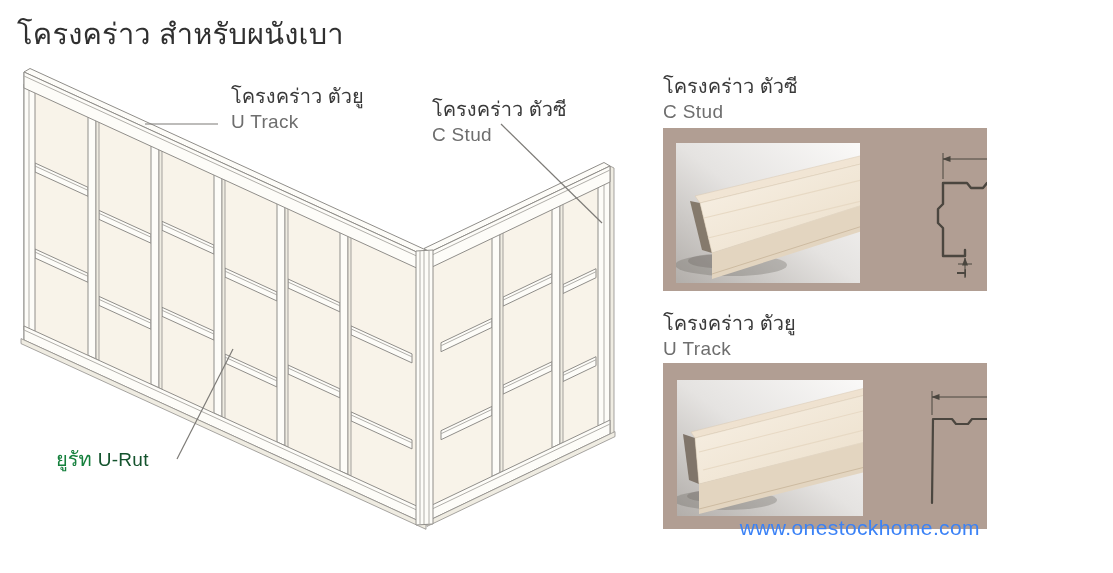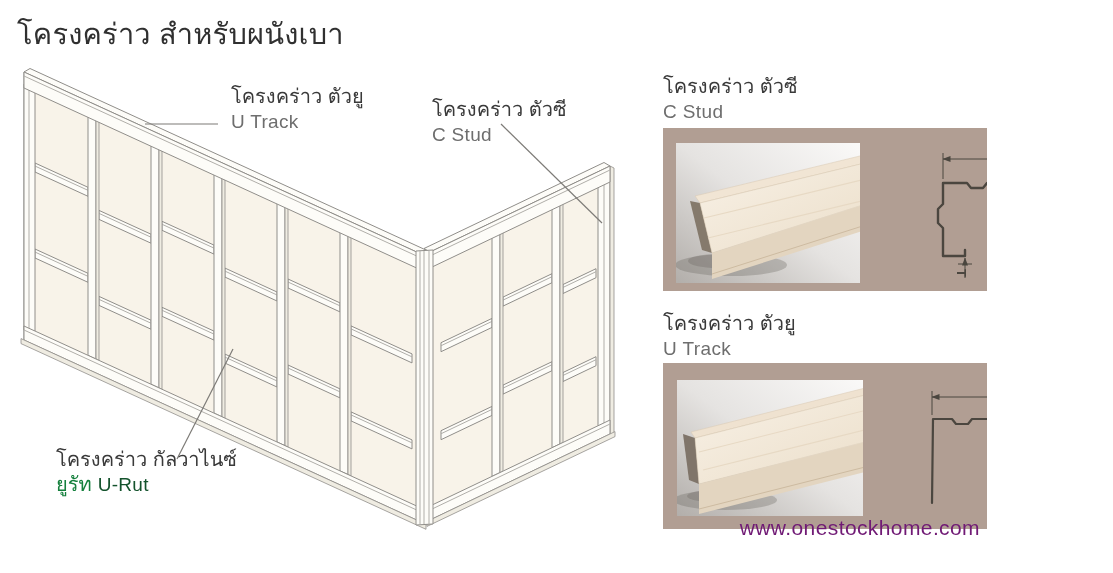--- a/index.html
+++ b/index.html
@@ -14,21 +14,21 @@
   .flabel .en-inline{font-size:19px;color:#14532d;letter-spacing:.3px;}
   .panel-header{position:absolute;left:663px;width:320px;line-height:25px;}
   .panel-header .th{display:block;font-size:20px;color:#3a3a3a;}
   .panel-header .en{display:block;font-size:19px;color:#6e6e6e;letter-spacing:.4px;}
   .panel{position:absolute;left:663px;width:447px;background:#b19e93;}
   #panel-c{top:128px;height:163px;}
   #panel-u{top:363px;height:166px;}
   .photo{position:absolute;display:block;}
   .section{position:absolute;display:block;}
   .dimtext{fill:#4b463f;font-size:13px;font-weight:bold;font-family:"Liberation Sans",sans-serif;}
-  .footer{position:absolute;right:7px;top:516px;font-size:21px;color:#701a75;letter-spacing:.4px;}
+  .footer{position:absolute;right:7px;top:516px;font-size:21px;color:#3b82f6;letter-spacing:.4px;}
 </style>
 </head>
 <body>
 
 <div id="root">
 
   <div class="title">โครงคร่าว สำหรับผนังเบา</div>
 
   <svg id="frame-svg" width="660" height="573" viewBox="0 0 660 573">
       <g>
@@ -119,21 +119,20 @@
 
   <div class="flabel" style="left:231px;top:84px;">
     <span class="th">โครงคร่าว ตัวยู</span>
     <span class="en">U Track</span>
   </div>
   <div class="flabel" style="left:432px;top:97px;">
     <span class="th">โครงคร่าว ตัวซี</span>
     <span class="en">C Stud</span>
   </div>
   <div class="flabel" style="left:56px;top:447px;">
-    <span class="th">โครงคร่าว กัลวาไนซ์</span>
     <span>
       <span class="th-inline">ยูรัท</span><span class="en-inline">U-Rut</span>
     </span>
   </div>
 
   <div class="panel-header" style="top:74px;">
     <span class="th">โครงคร่าว ตัวซี</span>
     <span class="en">C Stud</span>
   </div>
 

